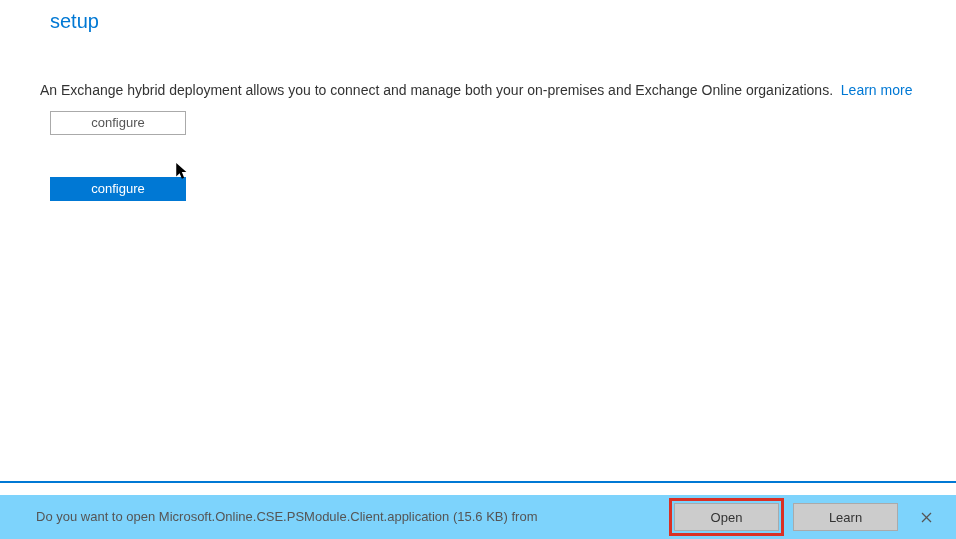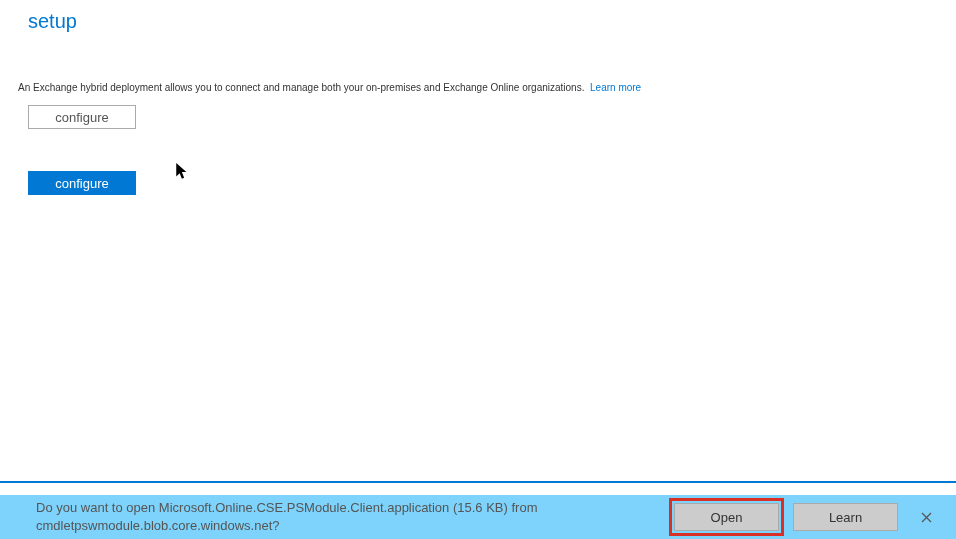--- a/index.html
+++ b/index.html
@@ -10,46 +10,46 @@
     body {
       font-family: "Segoe UI", Tahoma, sans-serif;
       font-size: 13px;
       background: #ffffff;
       width: 956px;
       height: 539px;
       position: relative;
       overflow: hidden;
     }
     .content {
-      padding: 10px 30px 0 28px;
+      padding: 10px 30px 0 50px;
     }
     .page-title {
       color: #0078d4;
       font-size: 20px;
       font-weight: 400;
       margin-bottom: 48px;
       margin-top: 0px;
     }
     .section {
       margin-bottom: 42px;
     }
     .section-text {
       color: #333333;
-      font-size: 10px;
+      font-size: 14px;
       line-height: 1.4;
       margin-bottom: 10px;
       margin-left: -10px;
     }
     .learn-more {
       color: #0078d4;
       text-decoration: none;
       cursor: pointer;
     }
     .btn {
-      width: 108px;
+      width: 136px;
       height: 24px;
       font-size: 13px;
       border: none;
       cursor: pointer;
       font-family: inherit;
     }
     .btn-default {
       background: #ffffff;
       color: #555555;
       border: 1px solid #aaaaaa;
@@ -142,21 +142,20 @@
 
 <svg class="cursor-arrow" width="14" height="18" viewBox="0 0 12 16">
   <path d="M0 0 L0 12 L3 9 L5 14 L7 13 L5 8 L9 8 Z" fill="#000000"></path>
 </svg>
 
 <div class="separator"></div>
 
 <div class="download-bar">
   <div class="download-text">
     <span>Do you want to open Microsoft.Online.CSE.PSModule.Client.application (15.6 KB) from</span><br>
-    <span>cmdletpswmodule.blob.core.windows.net?</span>
   </div>
   <div class="download-actions">
     <button class="download-btn download-btn-open">Open</button>
     <button class="download-btn">Learn</button>
     <button class="close-x">
       <svg width="11" height="11" viewBox="0 0 11 11">
         <line x1="1" y1="1" x2="10" y2="10" stroke="#555" stroke-width="1.2"></line>
         <line x1="10" y1="1" x2="1" y2="10" stroke="#555" stroke-width="1.2"></line>
       </svg>
     </button>

